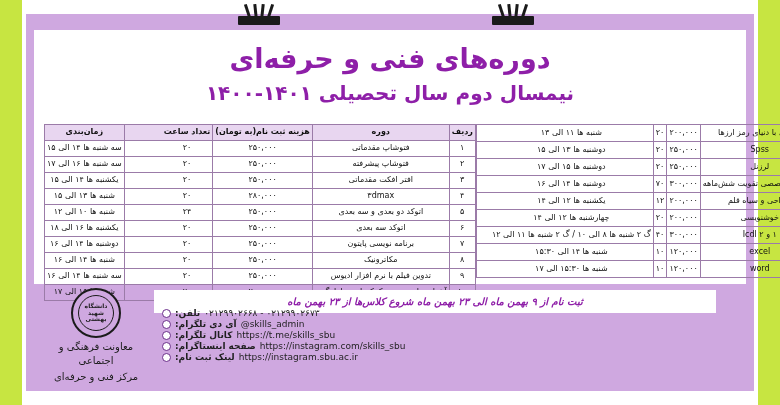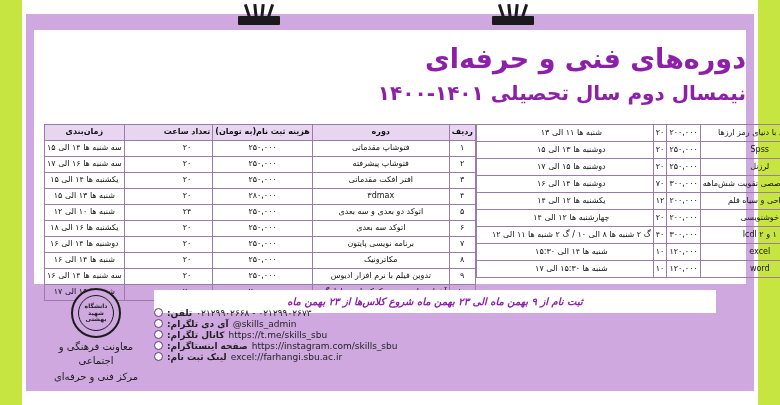--- a/index.html
+++ b/index.html
@@ -35,21 +35,21 @@
   .clip .arm.b{left:31px;transform:rotate(18deg);}
   .clip .arm.c{left:16px;transform:rotate(-6deg);}
   .clip .arm.d{left:23px;transform:rotate(6deg);}
   .clip.c1{left:238px;}
   .clip.c2{left:492px;}
 
   
   .header{
     position:absolute;left:34px;right:34px;top:30px;height:88px;
     background:#ffffff;
-    display:flex;flex-direction:column;align-items:flex-start;justify-content:center;
+    display:flex;flex-direction:column;align-items:center;justify-content:center;
   }
   .title1{
     color:#8e1fa8;font-weight:bold;font-size:27px;letter-spacing:1px;
     line-height:1.25;text-align:center;
   }
   .title2{
     color:#8e1fa8;font-weight:bold;font-size:20px;
     line-height:1.3;margin-top:4px;text-align:center;
   }
 
@@ -89,22 +89,22 @@
   .reg-line{
     position:absolute;left:120px;right:30px;top:2px;height:23px;
     background:#ffffff;color:#8e1fa8;font-weight:bold;font-size:10px;
     display:flex;align-items:center;justify-content:center;text-align:center;font-style:italic;
   }
   .contact{
     position:absolute;left:120px;right:20px;top:20px;
     display:flex;flex-direction:column;align-items:flex-end;gap:1px;
   }
   .crow{
-    display:flex;flex-direction:row-reverse;align-items:flex-start;gap:4px;
-    font-size:9px;color:#2b2b2b;white-space:nowrap;
+    display:flex;flex-direction:row-reverse;align-items:flex-end;gap:4px;
+    font-size:9px;color:#2b2b2b;white-space:nowrap;margin-left:8px;
   }
   .crow .bullet{
     width:7px;height:7px;border-radius:50%;
     background:#ffffff;border:1.5px solid #6a2d8a;flex:none;
   }
   .crow .lbl{font-weight:bold;color:#1f1f1f;}
   .crow .val{color:#1f1f1f;direction:ltr;unicode-bidi:plaintext;}
 
   
   .logo-block{
@@ -337,21 +337,21 @@
         <span class="val">https://t.me/skills_sbu</span>
       </div>
       <div class="crow">
         <span class="bullet"></span>
         <span class="lbl">صفحه اینستاگرام:</span>
         <span class="val">https://instagram.com/skills_sbu</span>
       </div>
       <div class="crow">
         <span class="bullet"></span>
         <span class="lbl">لینک ثبت نام:</span>
-        <span class="val">excel://farhangi.sbu.ac.ir</span>
+        <span class="val">https://instagram.sbu.ac.ir</span>
       </div>
     </div>
 
     <div class="logo-block">
       <div class="logo-seal">
         <div class="inner">دانشگاه شهید بهشتی</div>
       </div>
       <div class="dept">معاونت فرهنگی و اجتماعی</div>
       <div class="dept">مرکز فنی و حرفه‌ای</div>
     </div>

